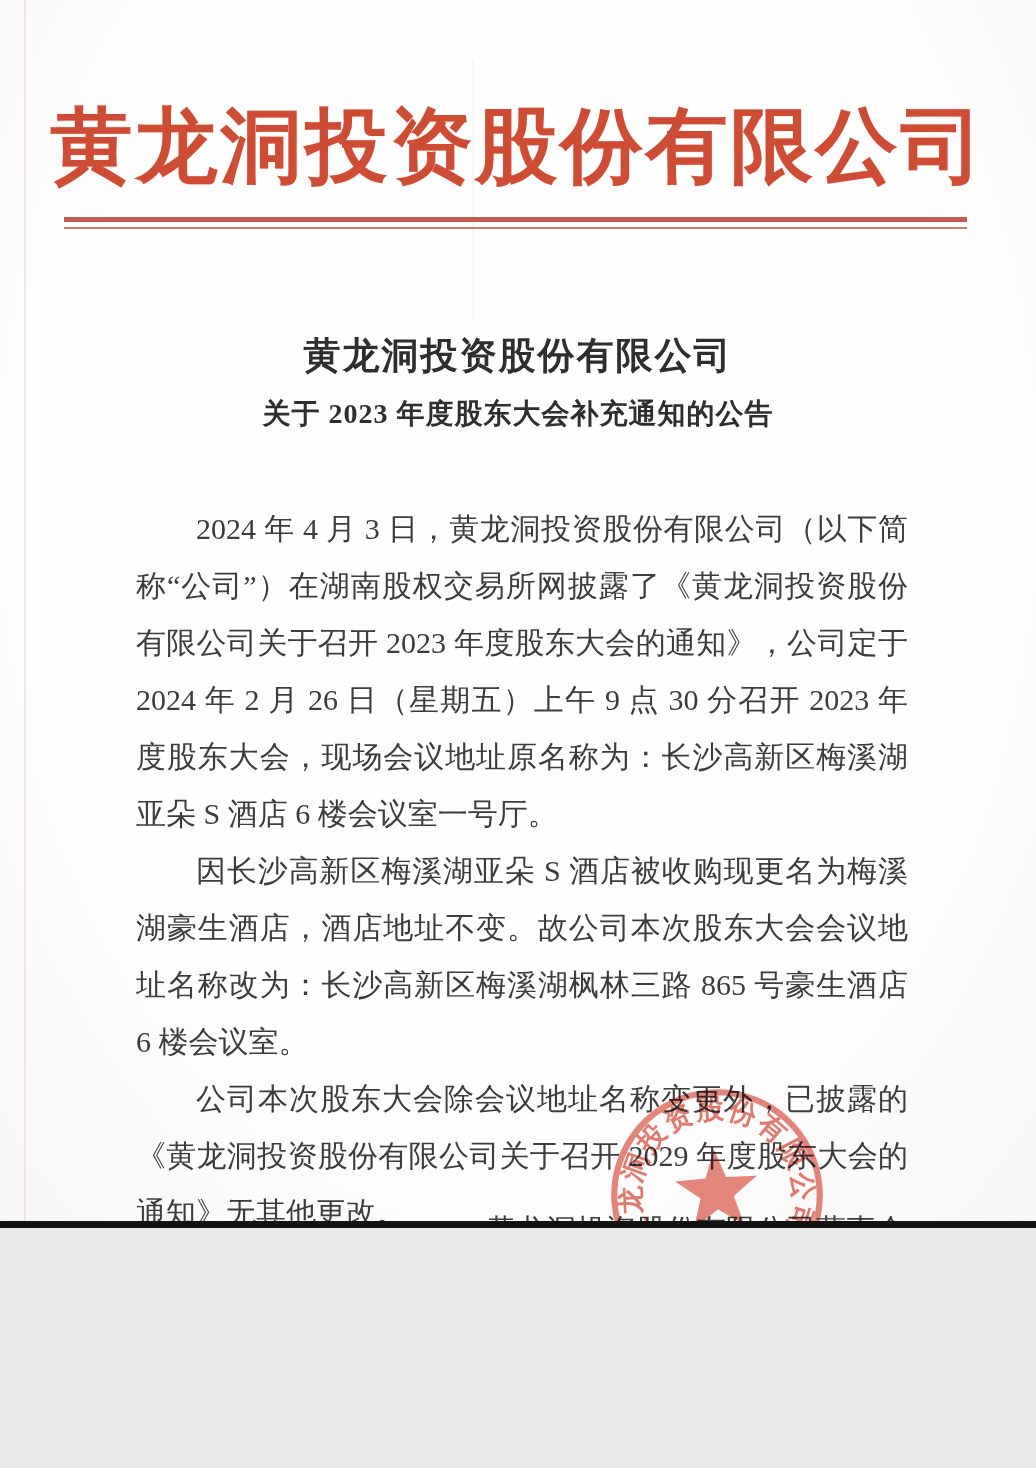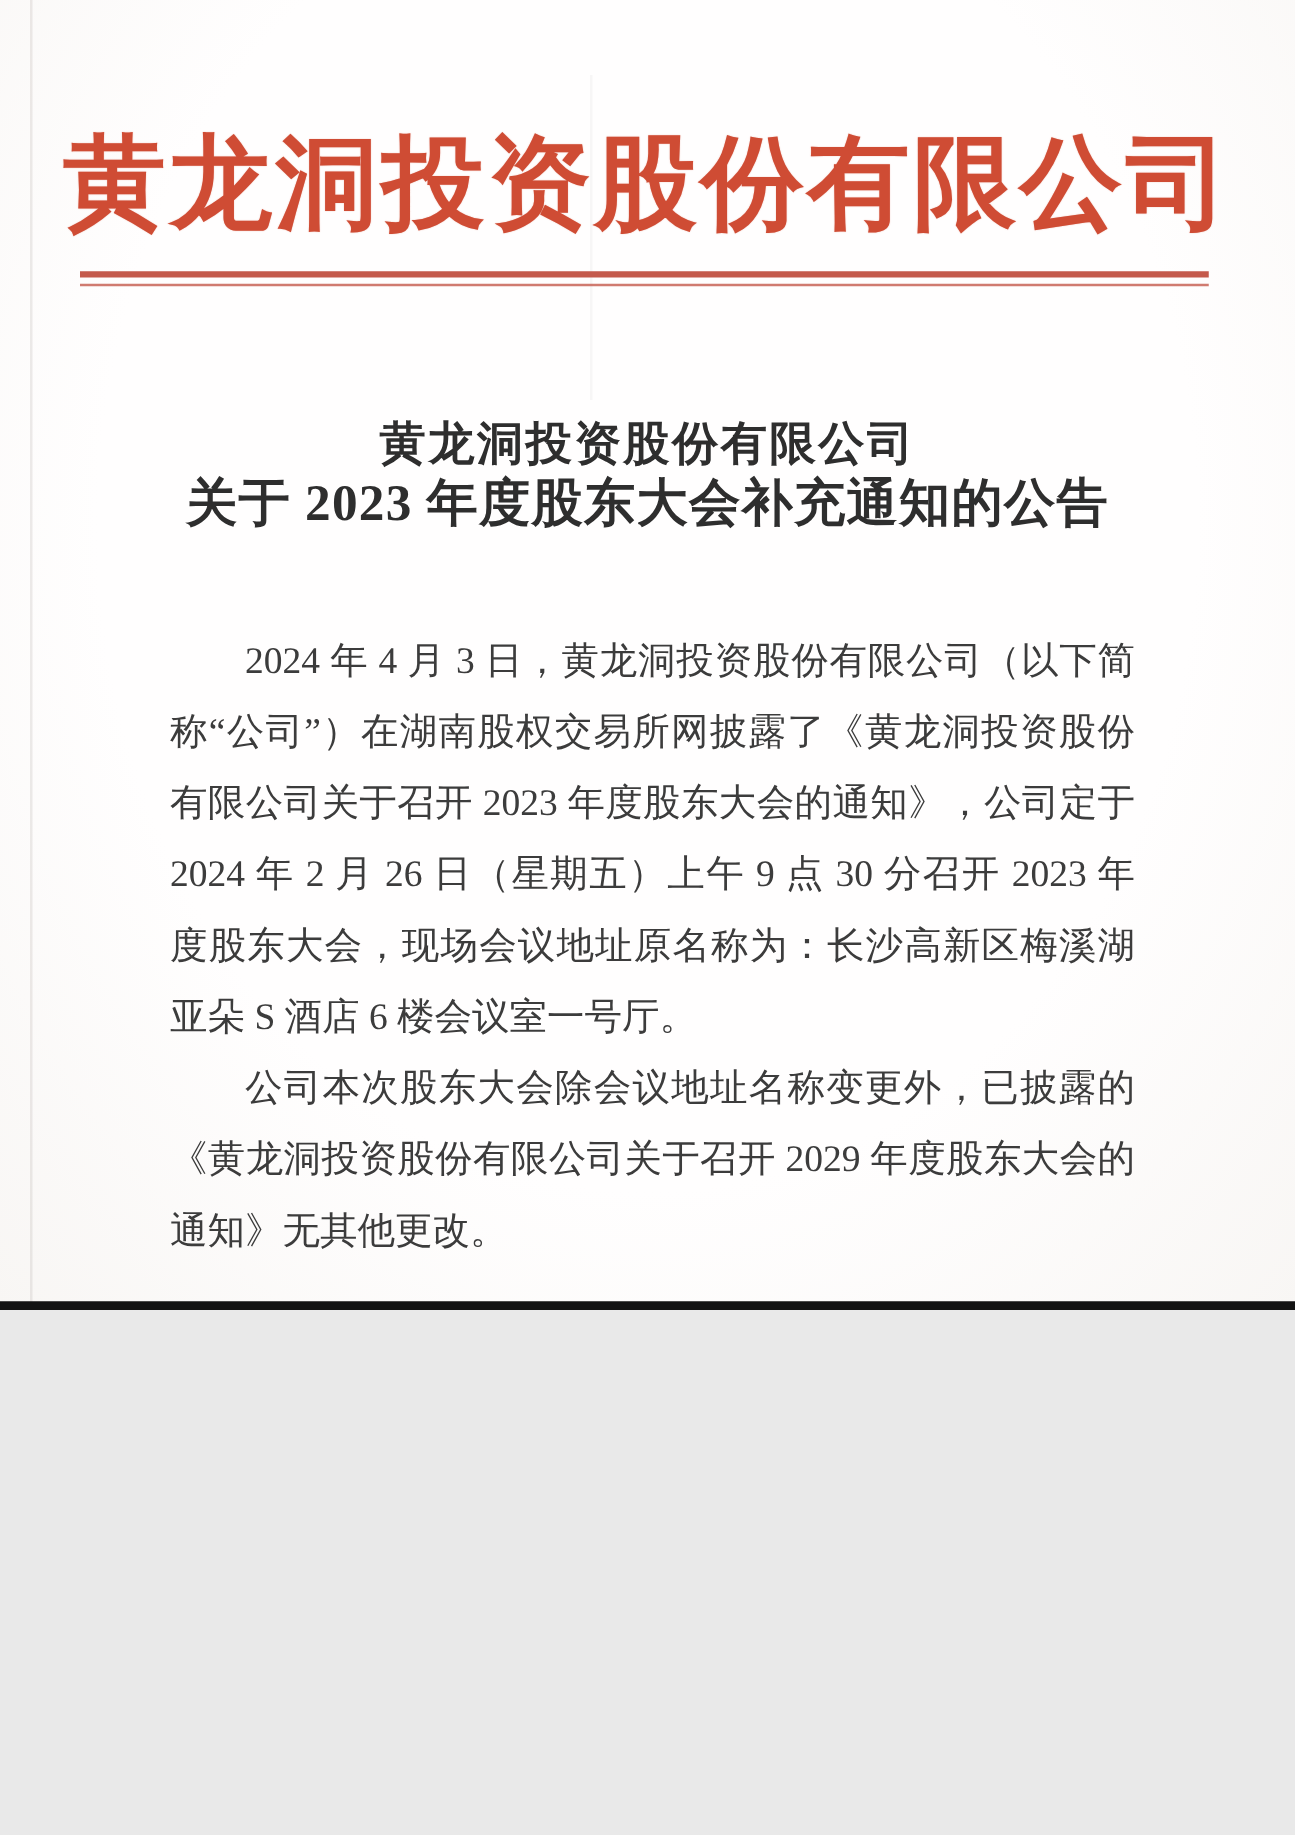--- a/index.html
+++ b/index.html
@@ -7,21 +7,21 @@
     --rule-red:#c45a4c;
     --body-text:#3c3c3c;
     --title-text:#2e2e2e;
     --seal-red:#dc5d4f;
   }
   *{margin:0;padding:0;box-sizing:border-box;}
   html,body{background:#e9e9e9;}
   body{font-family:"Liberation Serif","DejaVu Serif",serif;}
   .page{
     position:relative;
-    width:1036px;height:1048px;
+    width:1036px;height:1228px;
     margin:0 auto;
     background:#fdfcfb;
     background-image:radial-gradient(ellipse at 50% 40%, #fffefe 60%, #f8f6f4 100%);
     overflow:hidden;
   }
   .paper-edge{
     position:absolute;left:24px;top:0;width:2px;height:100%;
     background:rgba(190,184,178,.28);
   }
   .crease{
@@ -40,21 +40,21 @@
   .rule{position:absolute;background:var(--rule-red);}
   .rule-top-thick{left:64px;width:903px;top:217px;height:5px;}
   .rule-top-thin{left:64px;width:903px;top:227px;height:2px;opacity:.8;}
   .rule-bottom-thin{left:70px;width:867px;top:1384px;height:2px;opacity:.75;}
   .rule-bottom-thick{left:70px;width:867px;top:1390px;height:5px;}
   .doc-title{
     position:absolute;top:334px;left:0;width:100%;
     text-align:center;color:var(--title-text);font-weight:700;
   }
   .doc-title .t1{font-size:37px;line-height:44px;letter-spacing:2px;}
-  .doc-title .t2{font-size:41px;line-height:48px;letter-spacing:1px;}
+  .doc-title .t2{font-size:28px;line-height:48px;margin-top:12px;letter-spacing:1px;}
   .doc-body{
     position:absolute;left:136px;top:500px;width:772px;
     color:var(--body-text);
     font-size:30px;line-height:57px;
     text-align:justify;
   }
   .doc-body p{text-indent:2em;margin:0;}
   .signature-block{
     position:absolute;right:130px;top:1204px;
     text-align:left;color:var(--body-text);
@@ -98,20 +98,21 @@
   <div class="rule rule-top-thick"></div>
   <div class="rule rule-top-thin"></div>
 
   <div class="doc-title">
     <div class="t1">黄龙洞投资股份有限公司</div>
     <div class="t2">关于 2023 年度股东大会补充通知的公告</div>
   </div>
 
   <main class="doc-body">
     <p>2024 年 4 月 3 日，黄龙洞投资股份有限公司（以下简称“公司”）在湖南股权交易所网披露了《黄龙洞投资股份有限公司关于召开 2023 年度股东大会的通知》，公司定于 2024 年 2 月 26 日（星期五）上午 9 点 30 分召开 2023 年度股东大会，现场会议地址原名称为：长沙高新区梅溪湖亚朵 S 酒店 6 楼会议室一号厅。</p>
+    <p>因长沙高新区梅溪湖亚朵 S 酒店被收购现更名为梅溪湖豪生酒店，酒店地址不变。故公司本次股东大会会议地址名称改为：长沙高新区梅溪湖枫林三路 865 号豪生酒店 6 楼会议室。</p>
     <p>公司本次股东大会除会议地址名称变更外，已披露的《黄龙洞投资股份有限公司关于召开 2029 年度股东大会的通知》无其他更改。</p>
   </main>
 
   <div class="signature-block">
     <div class="sig-issuer">黄龙洞投资股份有限公司董事会</div>
     <div class="sig-date">2024 年 4 月 8 日</div>
   </div>
 
   <svg class="seal" viewBox="0 0 220 220" aria-hidden="true">
     <circle cx="110" cy="110" r="100" fill="none" stroke="var(--seal-red)" stroke-width="6" opacity="0.92"></circle>

